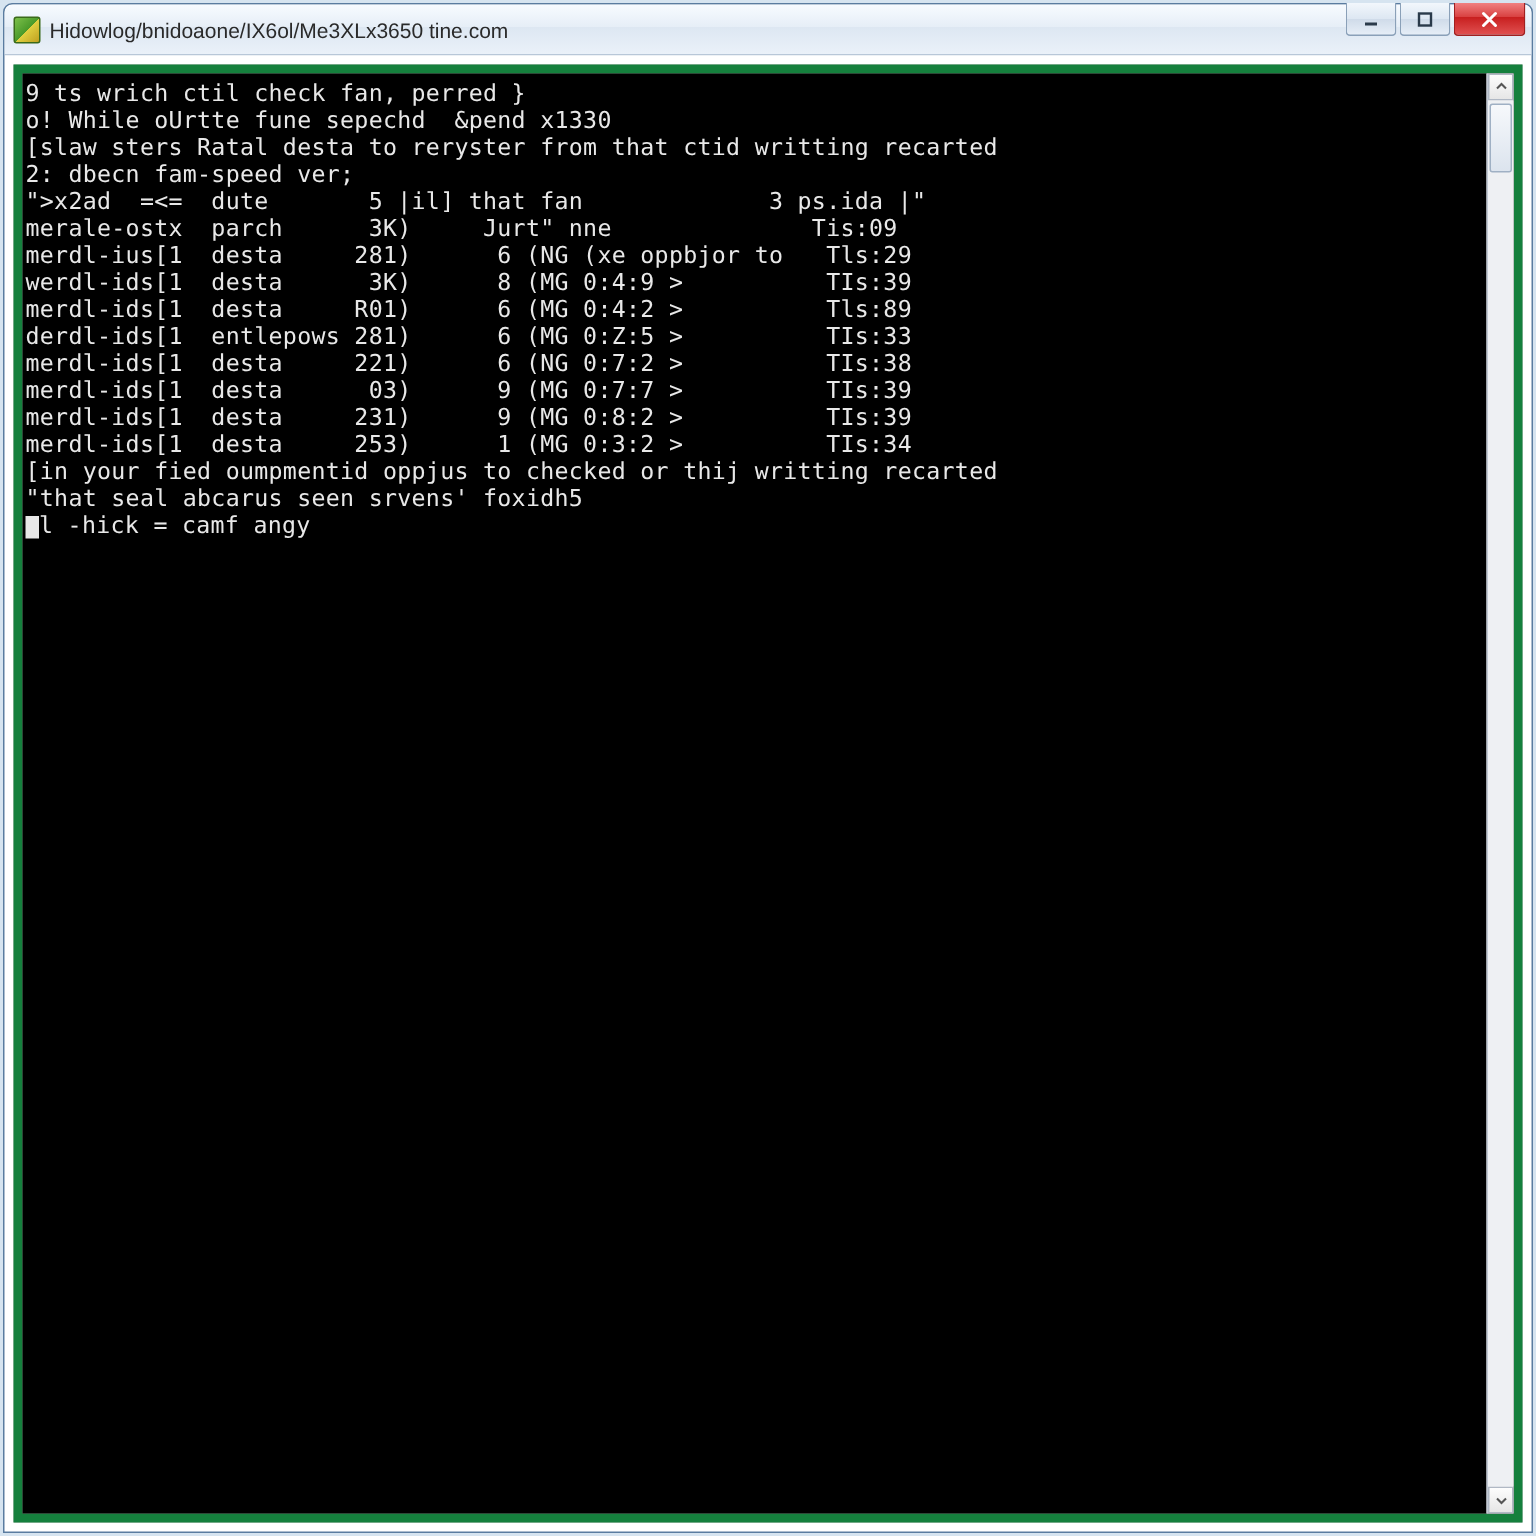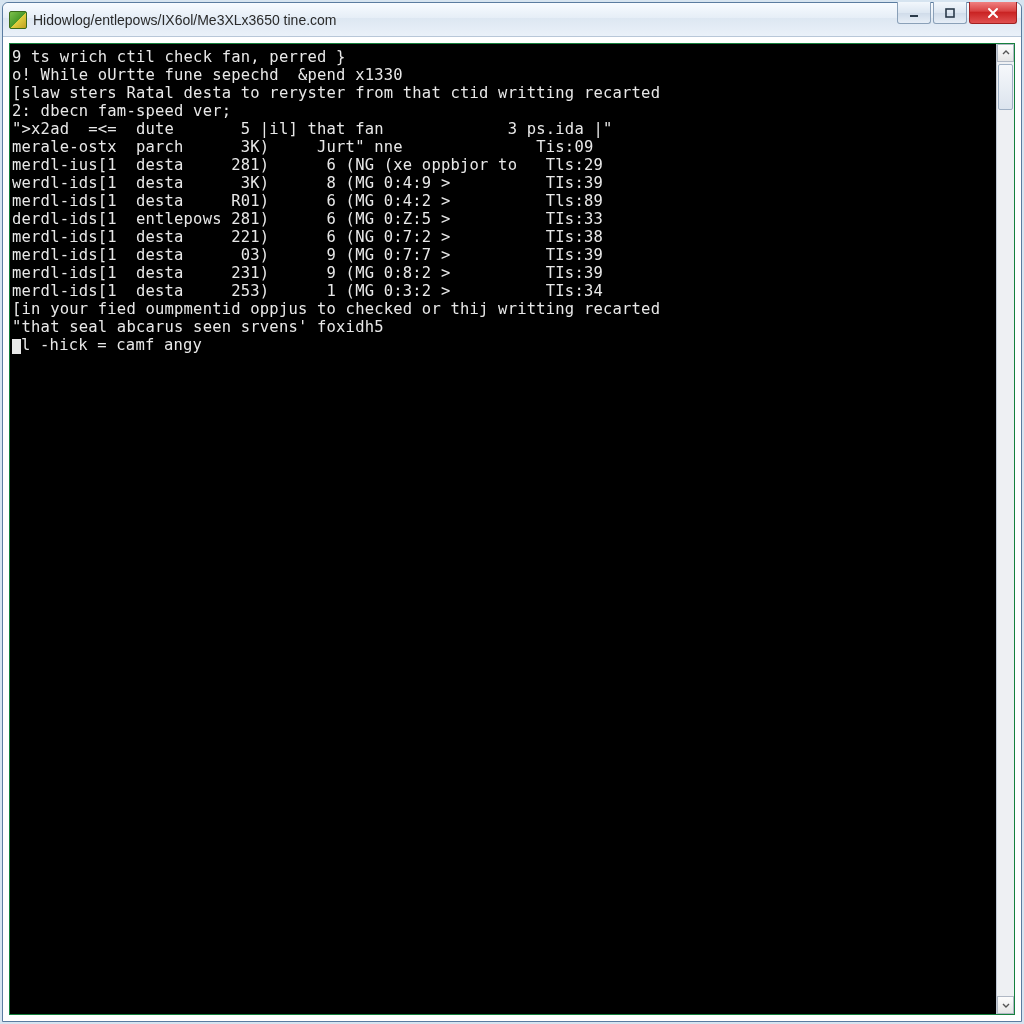--- a/index.html
+++ b/index.html
@@ -32,21 +32,21 @@
     display: flex; align-items: center; justify-content: center;
     font-size: 11px; color: #2a3a4a;
   }
   .win-btn.close {
     width: 48px; margin-right: 4px;
     background: linear-gradient(to bottom, #f08080 0%, #d84040 45%, #c82020 46%, #e05050 100%);
     border-color: #a02020; color: #fff;
   }
   .win-btn svg { display: block; }
   .client {
-    flex: 1 1 auto; margin: 6px; border: 1px solid #15803d;
+    flex: 1 1 auto; margin: 6px; border: 6px solid #15803d;
     display: flex; flex-direction: column; background: #a3a3a3;
     position: relative;
   }
   .terminal {
     flex: 1 1 auto; background: #000; color: #e8e8e8;
     font-family: Consolas, "Lucida Console", monospace;
     font-size: 15.5px; line-height: 18px; letter-spacing: 0.2px;
     padding: 4px 2px 4px 2px; white-space: pre; overflow: hidden;
   }
   .terminal .line { display: block; }
@@ -67,21 +67,21 @@
     background: linear-gradient(to bottom,#f6f8fb,#dce4ee);
     border:1px solid #9fb0c4; border-radius:2px;
   }
 </style>
 </head>
 <body>
 
 <div class="window">
   <div class="titlebar">
     <div class="app-icon"></div>
-    <div class="title-text">Hidowlog/entlepows/IX6ol/Me3XLx3650 tine.com</div>
+    <div class="title-text">Hidowlog/bnidoaone/IX6ol/Me3XLx3650 tine.com</div>
     <div class="title-spacer"></div>
     <div class="win-controls">
       <div class="win-btn">
         <svg width="12" height="12" viewBox="0 0 12 12">
             <rect x="2" y="8" width="8" height="2" fill="#2a3a4a"></rect>
           </svg>
       </div>
       <div class="win-btn">
         <svg width="12" height="12" viewBox="0 0 12 12">
             <rect x="2" y="2" width="8" height="8" fill="none" stroke="#2a3a4a" stroke-width="1.6"></rect>

